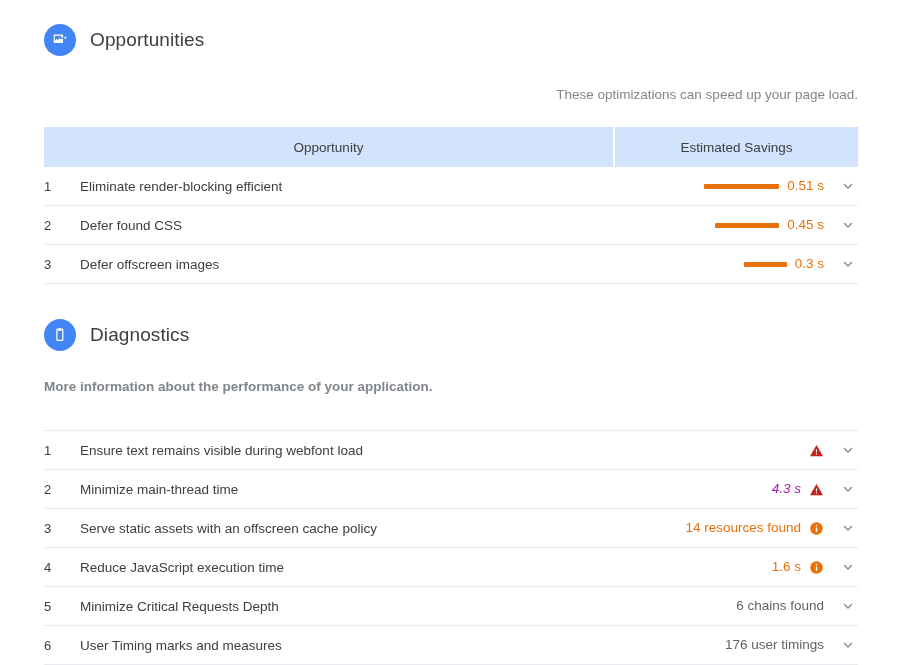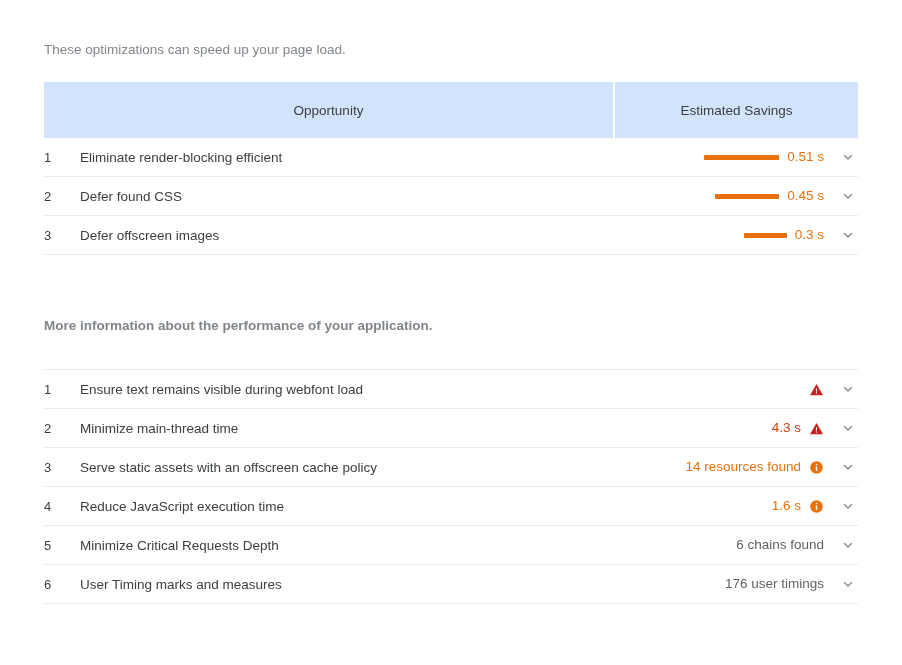--- a/index.html
+++ b/index.html
@@ -64,21 +64,21 @@
     font-size: 13.5px;
   }
   .tbl th {
     background: #d2e3fc;
     color: #3c4043;
     font-weight: 400;
     font-size: 13.5px;
     height: 32px;
     text-align: center;
     border-right: 2px solid #ffffff;
-    padding: 12px;
+    padding: 4px;
   }
   .tbl th:last-child { border-right: none; margin-left: 17px; }
 
   .tbl td {
     height: 38px;
     padding: 0;
     border-bottom: 1px solid #e8eaed;
     vertical-align: middle;
     color: #3c4043;
   }
@@ -109,21 +109,21 @@
   }
 
   .val-wrap {
     display: flex;
     align-items: center;
     justify-content: flex-end;
     gap: 8px;
   }
   .val-text { font-size: 13.5px; line-height: 16px; }
   .val-orange { color: #e8710a; }
-  .val-red { color: #c2410c; }
+  .val-red { color: #a21caf; font-style: italic; }
   .val-grey { color: #5f6368; }
 
   .bar-track {
     width: 80px;
     display: flex;
     justify-content: flex-end;
     flex: 0 0 80px;
   }
   .bar {
     height: 5px;
@@ -150,29 +150,40 @@
     cursor: pointer;
   }
   .chev svg { display: block; }
 
   .opp-table-wrap { margin-top: 23px; }
   .diag-table-wrap { margin-top: 34px; }
   .diag-table-wrap .tbl tbody tr:first-child td { border-top: 1px solid #e8eaed; }
 
   .sec-opportunities { padding-top: 24px; }
   .sec-diagnostics { padding-top: 35px; }
-  .desc-opportunities { margin-top: 17px; }
+  .desc-opportunities { margin-top: 30px; text-align: right; }
   .desc-diagnostics { margin-top: 27px; font-weight: bold; }
 </style>
 </head>
 <body>
 
 <div class="page">
 
   <div class="section sec-opportunities">
+    <div class="section-head">
+      <span class="section-icon">
+        <svg width="20" height="20" viewBox="0 0 24 24" aria-hidden="true">
+          <path fill="#ffffff" d="M5 6h10v3.2l-1.4-1.4-.9 2.1-2.1.9 2.1.9.5 1.1H5V6zm0 9.5V16h8.1l-1.4-1.4L9.9 16 8.2 13.8 6.6 16H5z" opacity="0"></path>
+          <path fill="#ffffff" d="M4.5 5.5h11.2v4.1l-1.1-.5-.5-1.2-.5 1.2-1.2.5 1.2.5.5 1.2.2-.5h1.4v4.7H4.5V5.5zm1.4 1.4v6.1l2-2.6 1.5 1.9 2.1-2.7 1.5 1.9V6.9H5.9z"></path>
+          <path fill="#ffffff" d="M18.2 7.2l.62 1.46 1.46.62-1.46.62-.62 1.46-.62-1.46-1.46-.62 1.46-.62z"></path>
+          <path fill="#ffffff" d="M6.3 16.6h11.2v1.9H6.3z" opacity="0"></path>
+        </svg>
+      </span>
+      <span class="section-title">Opportunities</span>
+    </div>
 
     <div class="section-desc desc-opportunities">These optimizations can speed up your page load.</div>
 
     <div class="opp-table-wrap">
       <table class="tbl">
         <colgroup>
           <col style="width:36px">
             <col>
             <col style="width:210px">
             <col style="width:34px">
@@ -234,20 +245,28 @@
                     <path fill="none" stroke="#80868b" stroke-width="2.2" stroke-linecap="round" stroke-linejoin="round" d="M6 9.5l6 6 6-6"></path>
                   </svg>
                 </span></td>
             </tr>
           </tbody>
       </table>
     </div>
   </div>
 
   <div class="section sec-diagnostics">
+    <div class="section-head">
+      <span class="section-icon">
+        <svg width="20" height="20" viewBox="0 0 24 24" aria-hidden="true">
+          <path fill="#ffffff" d="M14.6 4.2h-1.3a1.6 1.6 0 0 0-3 0H9a1.5 1.5 0 0 0-1.5 1.5v12.1A1.5 1.5 0 0 0 9 19.3h5.6a1.5 1.5 0 0 0 1.5-1.5V5.7a1.5 1.5 0 0 0-1.5-1.5zm-2.8.3a.55.55 0 1 1 0 1.1.55.55 0 0 1 0-1.1zm2.8 13.3H9V5.7h.9v1.5h3.8V5.7h.9v12.1z"></path>
+        </svg>
+      </span>
+      <span class="section-title">Diagnostics</span>
+    </div>
 
     <div class="section-desc desc-diagnostics">More information about the performance of your application.</div>
 
     <div class="diag-table-wrap">
       <table class="tbl">
         <colgroup>
           <col style="width:36px">
             <col>
             <col style="width:210px">
             <col style="width:34px">

